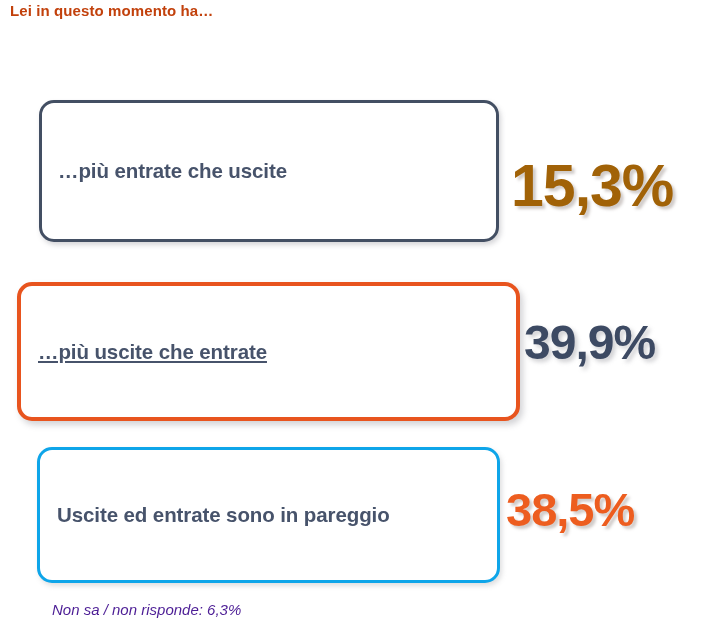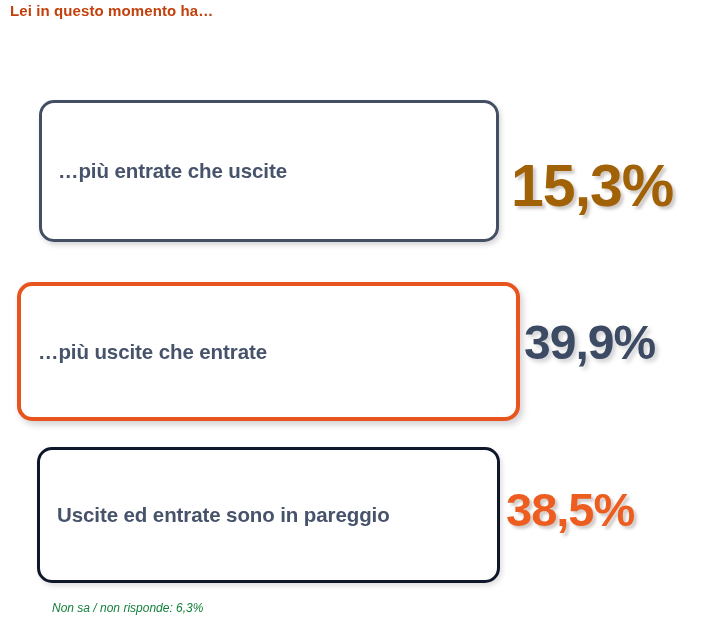--- a/index.html
+++ b/index.html
@@ -78,57 +78,57 @@
 
   
   #box-2 {
     left: 17px;
     top: 282px;
     width: 503px;
     height: 139px;
     border: 4px solid #e8541e;
     box-shadow: 3px 4px 6px rgba(120,120,130,0.33);
   }
-  #box-2 .bar-label { margin-left: 17px; }
+  #box-2 .bar-label { margin-left: 17px; text-decoration: underline; }
 
   #pct-2 {
     left: 524px;
     top: 319px;
     font-size: 48px;
     color: #3d4a63;
     text-shadow: 3px 3px 4px rgba(150,150,158,0.45);
   }
 
   
   #box-3 {
     left: 37px;
     top: 447px;
     width: 463px;
     height: 136px;
-    border: 3px solid #0f172a;
+    border: 3px solid #0ea5e9;
     box-shadow: 2px 3px 5px rgba(140,140,145,0.28);
   }
   #box-3 .bar-label { margin-left: 17px; }
 
   #pct-3 {
     left: 506px;
     top: 486px;
     font-size: 47px;
     color: #ed5d1f;
     text-shadow: 3px 3px 3px rgba(150,140,135,0.45);
     text-align: center;
   }
 
   #footnote {
     position: absolute;
     left: 52px;
     top: 601px;
-    font-size: 12px;
+    font-size: 15px;
     font-style: italic;
-    color: #15803d;
+    color: #4c1d95;
     white-space: nowrap;
   }
 </style>
 </head>
 <body>
 
 <div id="chart-title">Lei in questo momento ha…</div>
 
 <div class="row">
   <div class="bar-box" id="box-1">

